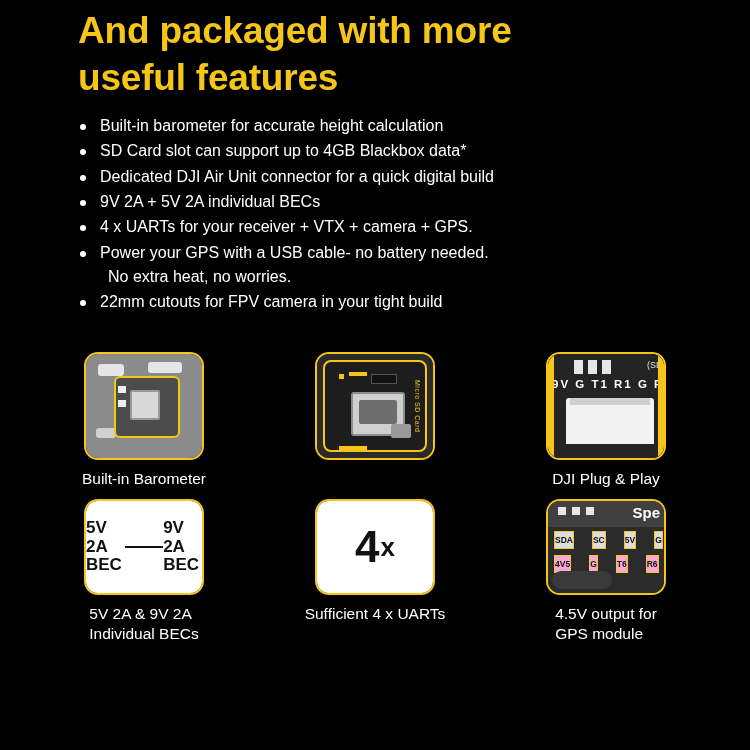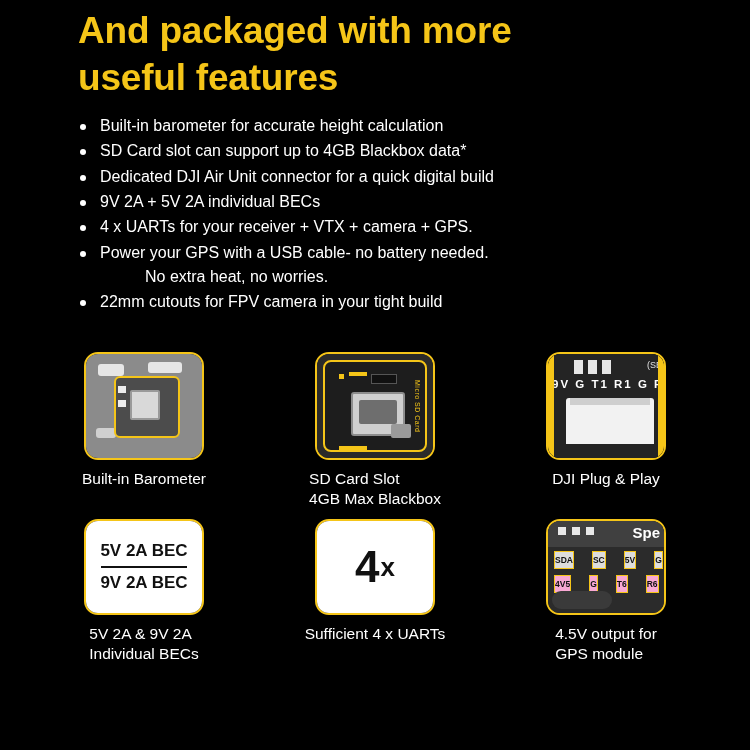--- a/index.html
+++ b/index.html
@@ -56,21 +56,20 @@
     left: 2px;
     top: 10px;
     width: 6px;
     height: 6px;
     border-radius: 50%;
     background: #ffffff;
   }
   .features li .sub {
     display: block;
     padding-left: 8px;
-    margin-left: 37px;
   }
 
   
   .grid {
     position: absolute;
     left: 0;
     top: 352px;
     width: 750px;
   }
   .row {
@@ -185,21 +184,21 @@
   .dji-conn-lip {
     position:absolute; left:22px; top:44px; width:80px; height:7px;
     background:#cfcfcf;
   }
   .dji-yellow-l { position:absolute; left:0; top:0; width:6px; height:100%; background:#f5c518;}
   .dji-yellow-r { position:absolute; right:0; top:0; width:6px; height:100%; background:#f5c518;}
 
   
   .bec {
     position:absolute; inset:0; background:#ffffff;
-    display:flex; flex-direction:column; align-items:center; justify-content:center;
+    display:flex; flex-direction:row; align-items:center; justify-content:center;
   }
   .bec .t {
     font-size:17px; font-weight:bold; color:#111; line-height:1.1;
     padding:6px 0;
   }
   .bec .rule { width:86px; height:2px; background:#111; }
 
   
   .fourx {
     position:absolute; inset:0; background:#ffffff;
@@ -302,24 +301,20 @@
             <div class="sd-pin a"></div>
             <div class="sd-pin b"></div>
             <div class="sd-pin c"></div>
             <div class="sd-slot">
               <div class="sd-slot-inner"></div>
             </div>
             <div class="sd-cap"></div>
             <div class="sd-text">Micro SD Card</div>
           </div>
         </div>
-        <div class="caption">
-          <span>SD Card Slot</span>
-          <span class="l2">4GB Max Blackbox</span>
-        </div>
       </div>
 
       <div class="cell">
         <div class="thumb">
           <div class="dji-bg"></div>
           <div class="dji-board"></div>
           <div class="dji-pads">
             <span></span>
             <span></span>
             <span></span>

